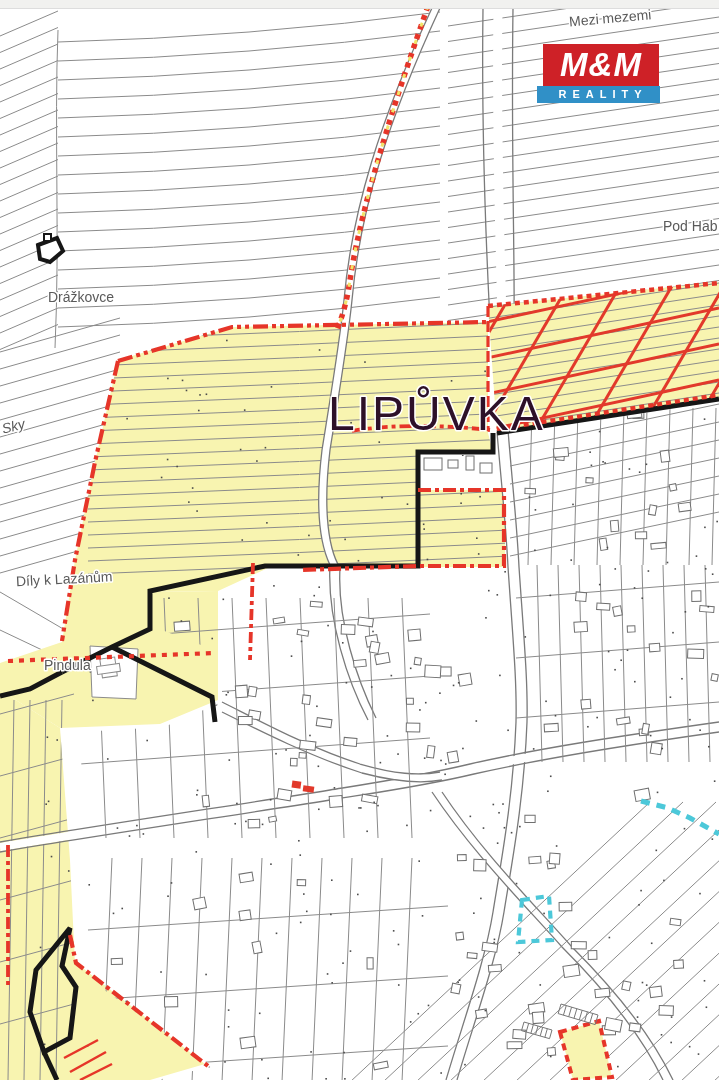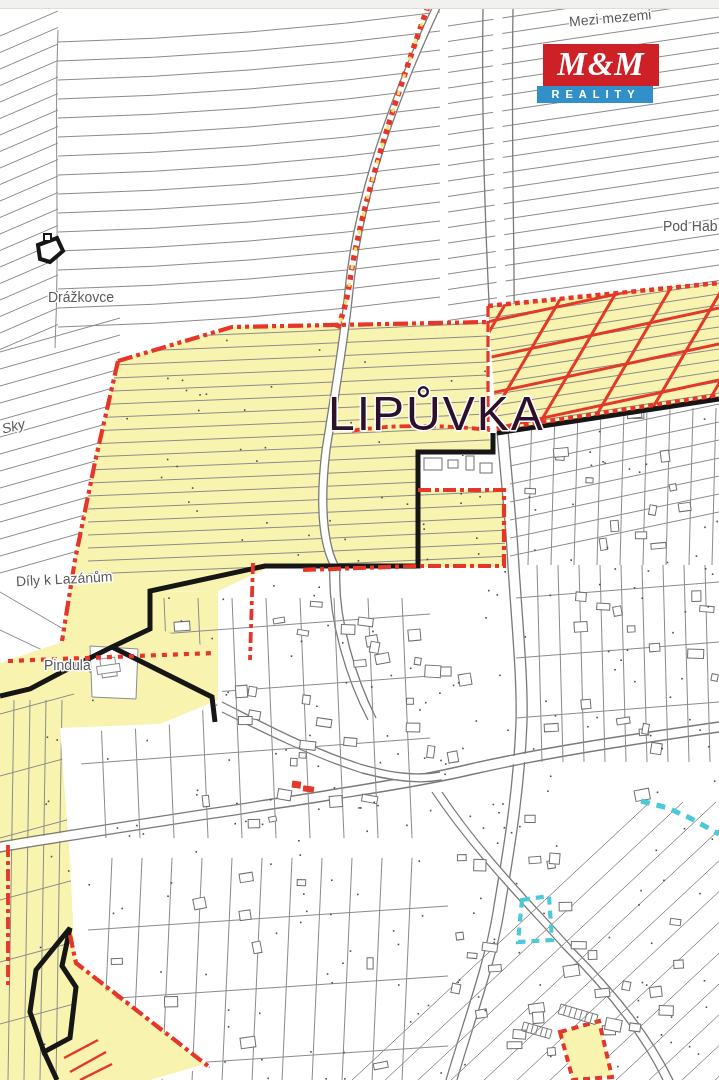--- a/index.html
+++ b/index.html
@@ -7,23 +7,23 @@
          font-family:"Liberation Sans", sans-serif;}
   .topbar{position:absolute;left:0;top:0;width:719px;height:8px;
           background:var(--top-bar,#f1f1ef);border-bottom:1px solid #ddd;}
   svg{position:absolute;left:0;top:0;}
   svg text{font-family:"Liberation Sans", sans-serif;
            paint-order:stroke;stroke:#ffffff;stroke-width:3px;stroke-linejoin:round;}
   .maplabel{fill:var(--label-gray,#5a5a5a);font-size:14px;}
   .citylabel{fill:var(--title-dark,#2d1029);font-size:48px;letter-spacing:2px;}
   .logo{position:absolute;left:543px;top:44px;width:116px;}
   .logo-top{background:var(--logo-red,#ce2127);color:#fff;height:42px;text-align:center;
-            font-weight:bold;font-style:italic;font-size:33px;line-height:41px;letter-spacing:1px;font-family:Liberation Serif, serif;}
+            font-weight:bold;font-style:italic;font-size:33px;line-height:41px;letter-spacing:1px;}
   .logo-bottom{background:var(--logo-blue,#3090c7);color:#fff;height:17px;margin-left:-6px;width:114px;
-            text-align:center;font-weight:bold;font-size:11px;letter-spacing:6px;line-height:17px;padding-left:2px;}
+            text-align:center;font-weight:bold;font-size:11px;letter-spacing:6px;line-height:17px;padding-left:9px;}
 </style>
 </head>
 <body>
 
 <div class="stage">
   <svg id="map" width="719" height="1080" viewBox="0 0 719 1080">
     <defs>
       <clipPath id="clipTop">
           <path d="M0,8 L719,8 L719,284 L488,308 L488,322 L232,327 L118,361 L95,462 L62,642 L30,660 L0,663 Z"></path>
         </clipPath>

